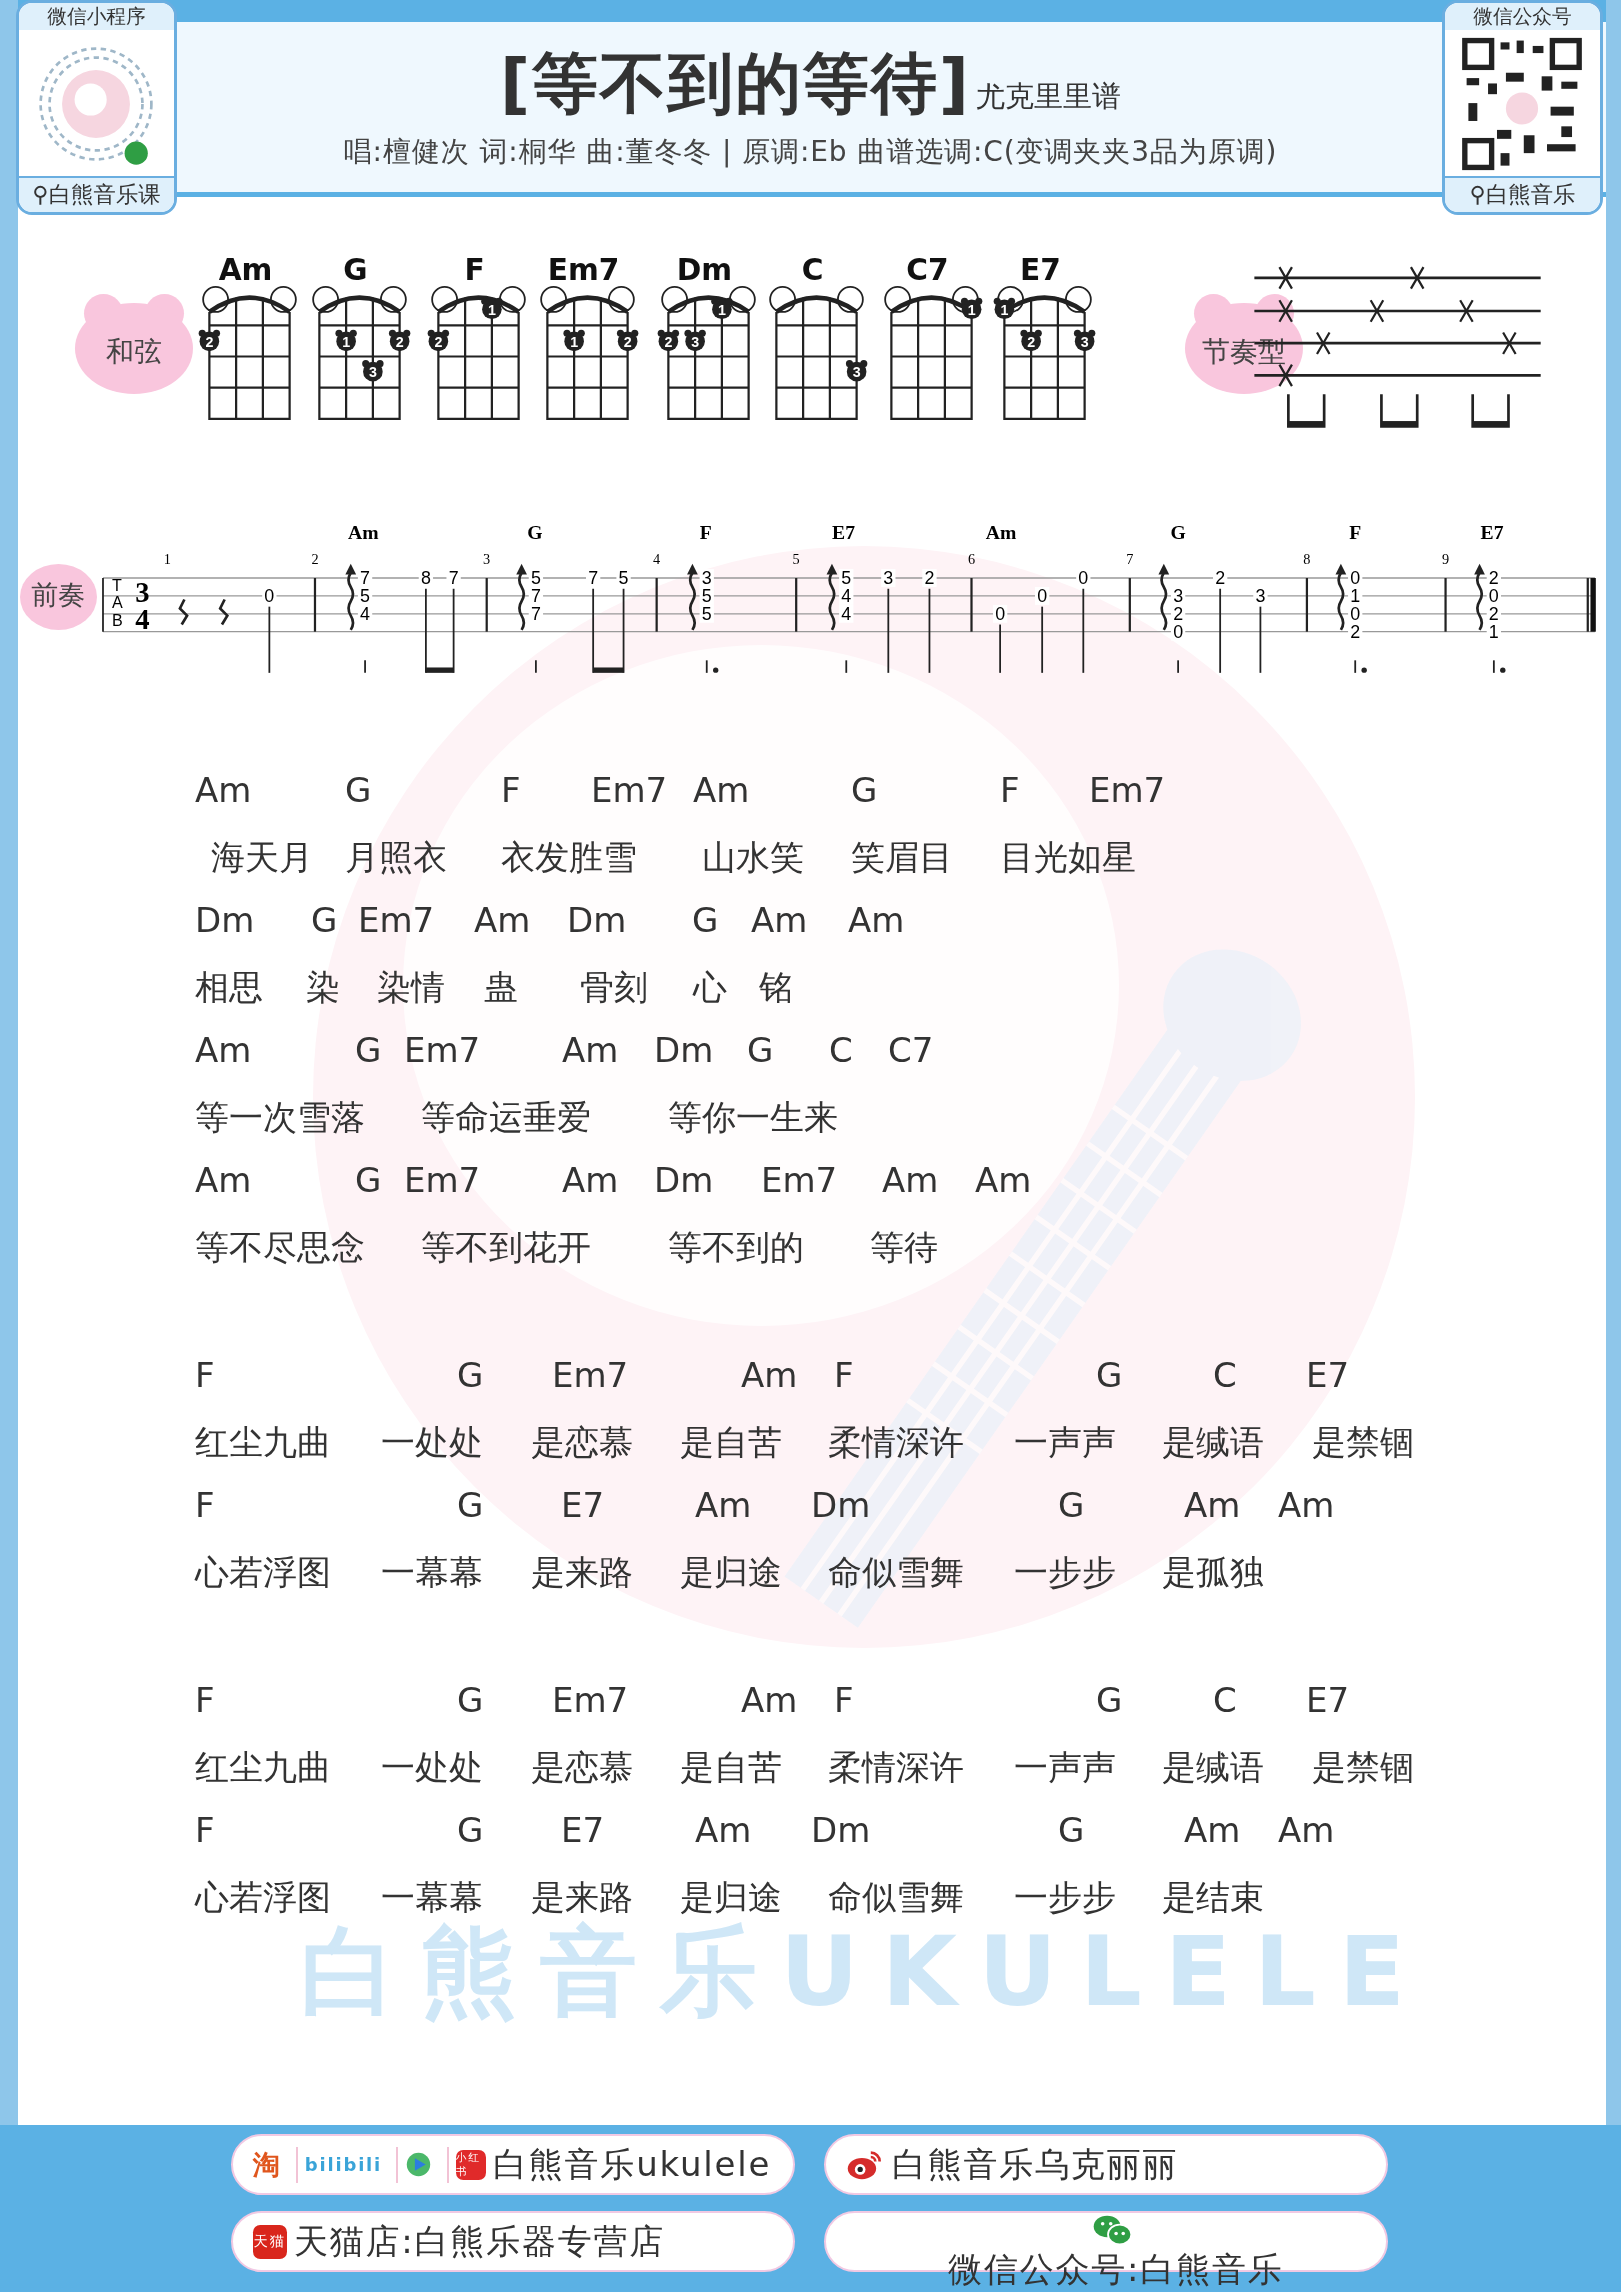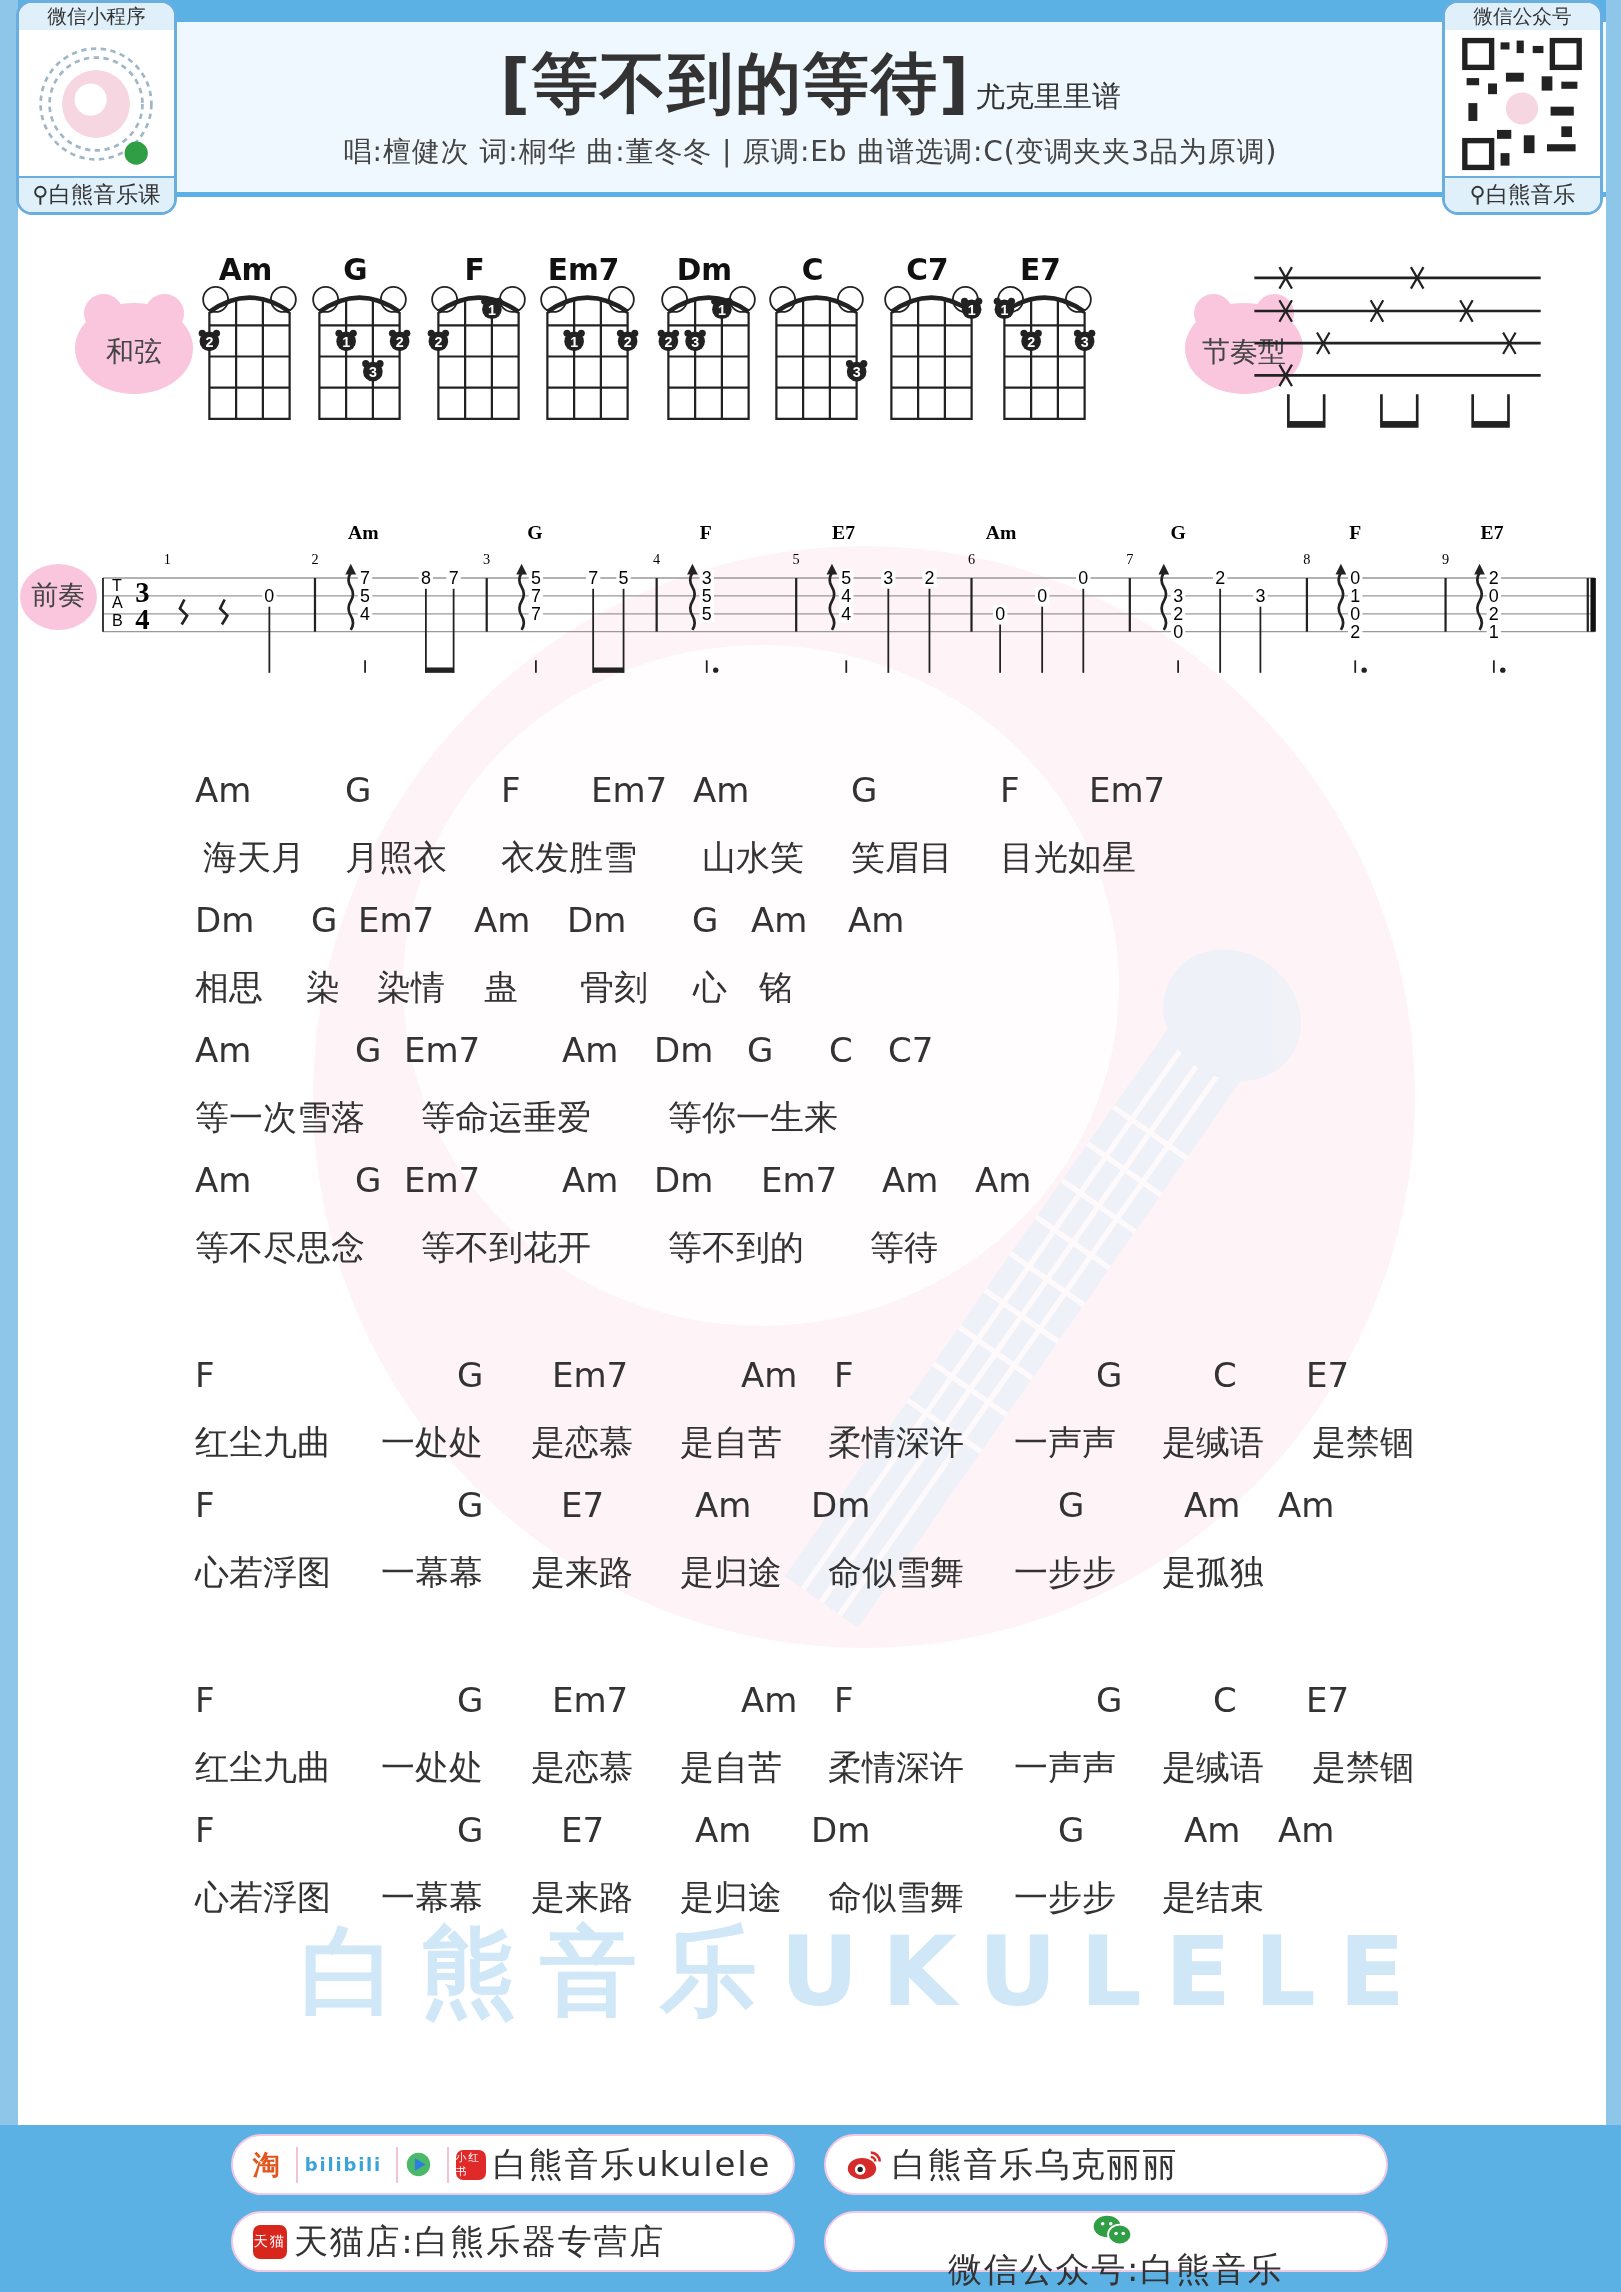--- a/index.html
+++ b/index.html
@@ -489,21 +489,21 @@
       <rect x="475" y="166" width="31" height="6" fill="#222"></rect>
       <rect x="662" y="166" width="34" height="6" fill="#222"></rect>
       <circle cx="799" cy="169" r="3" fill="#222"></circle>
       <circle cx="1524" cy="169" r="3" fill="#222"></circle>
       <circle cx="1679" cy="169" r="3" fill="#222"></circle>
     </g>
 </svg>
 
 <div class="chart-lyrics" id="lyrics">
     <div class="line"><span style="left: 0px;">Am</span><span style="left: 150px;">G</span><span style="left: 306px;">F</span><span style="left: 396px;">Em7</span><span style="left: 498px;">Am</span><span style="left: 656px;">G</span><span style="left: 805px;">F</span><span style="left: 894px;">Em7</span></div>
-    <div class="line"><span style="left: 8px;">海天月</span><span style="left: 150px;">月照衣</span><span style="left: 306px;">衣发胜雪</span><span style="left: 507px;">山水笑</span><span style="left: 656px;">笑眉目</span><span style="left: 805px;">目光如星</span></div>
+    <div class="line"><span style="left: 16px;">海天月</span><span style="left: 150px;">月照衣</span><span style="left: 306px;">衣发胜雪</span><span style="left: 507px;">山水笑</span><span style="left: 656px;">笑眉目</span><span style="left: 805px;">目光如星</span></div>
     <div class="line"><span style="left: 0px;">Dm</span><span style="left: 116px;">G</span><span style="left: 163px;">Em7</span><span style="left: 279px;">Am</span><span style="left: 372px;">Dm</span><span style="left: 497px;">G</span><span style="left: 556px;">Am</span><span style="left: 653px;">Am</span></div>
     <div class="line"><span style="left: 0px;">相思</span><span style="left: 111px;">染</span><span style="left: 182px;">染情</span><span style="left: 289px;">蛊</span><span style="left: 385px;">骨刻</span><span style="left: 498px;">心</span><span style="left: 564px;">铭</span></div>
     <div class="line"><span style="left: 0px;">Am</span><span style="left: 160px;">G</span><span style="left: 209px;">Em7</span><span style="left: 367px;">Am</span><span style="left: 459px;">Dm</span><span style="left: 552px;">G</span><span style="left: 634px;">C</span><span style="left: 693px;">C7</span></div>
     <div class="line"><span style="left: 0px;">等一次雪落</span><span style="left: 226px;">等命运垂爱</span><span style="left: 473px;">等你一生来</span></div>
     <div class="line"><span style="left: 0px;">Am</span><span style="left: 160px;">G</span><span style="left: 209px;">Em7</span><span style="left: 367px;">Am</span><span style="left: 459px;">Dm</span><span style="left: 566px;">Em7</span><span style="left: 687px;">Am</span><span style="left: 780px;">Am</span></div>
     <div class="line"><span style="left: 0px;">等不尽思念</span><span style="left: 226px; text-align: center;">等不到花开</span><span style="left: 473px;">等不到的</span><span style="left: 675px;">等待</span></div>
     <div class="line" style="height: 65px;"></div>
     <div class="line"><span style="left: 0px;">F</span><span style="left: 262px;">G</span><span style="left: 357px;">Em7</span><span style="left: 546px;">Am</span><span style="left: 639px;">F</span><span style="left: 901px;">G</span><span style="left: 1018px;">C</span><span style="left: 1111px;">E7</span></div>
     <div class="line"><span style="left: 0px;">红尘九曲</span><span style="left: 186px;">一处处</span><span style="left: 336px;">是恋慕</span><span style="left: 485px;">是自苦</span><span style="left: 633px;">柔情深许</span><span style="left: 819px;">一声声</span><span style="left: 967px;">是缄语</span><span style="left: 1117px;">是禁锢</span></div>
     <div class="line"><span style="left: 0px;">F</span><span style="left: 262px;">G</span><span style="left: 366px;">E7</span><span style="left: 500px;">Am</span><span style="left: 616px;">Dm</span><span style="left: 863px;">G</span><span style="left: 989px;">Am</span><span style="left: 1083px;">Am</span></div>

